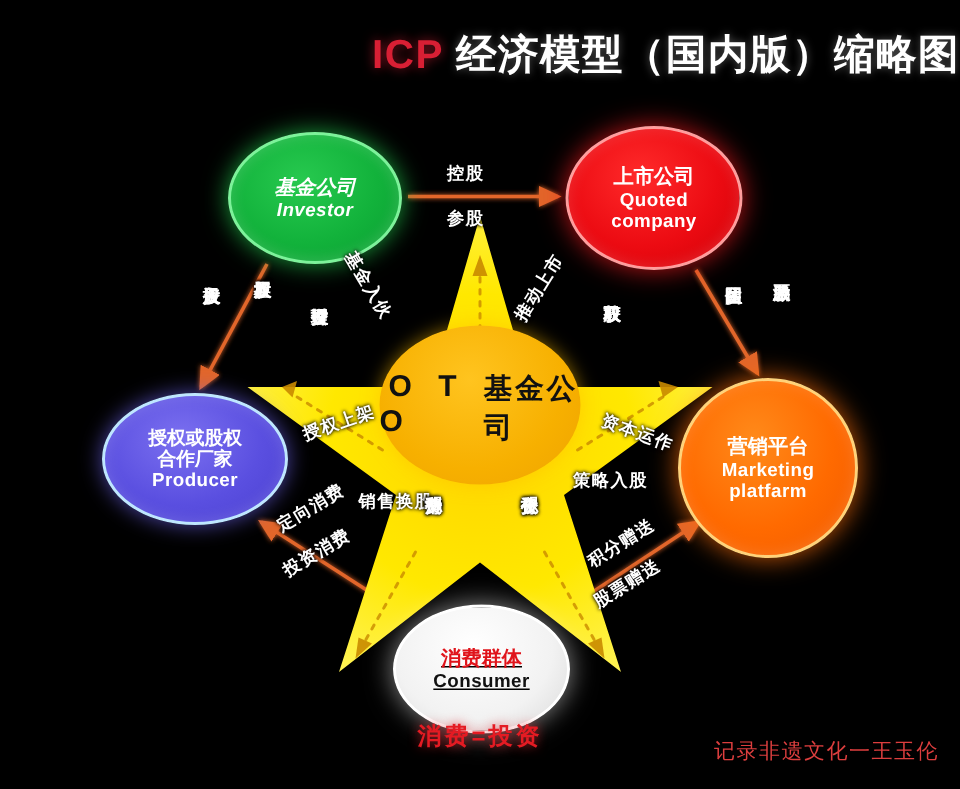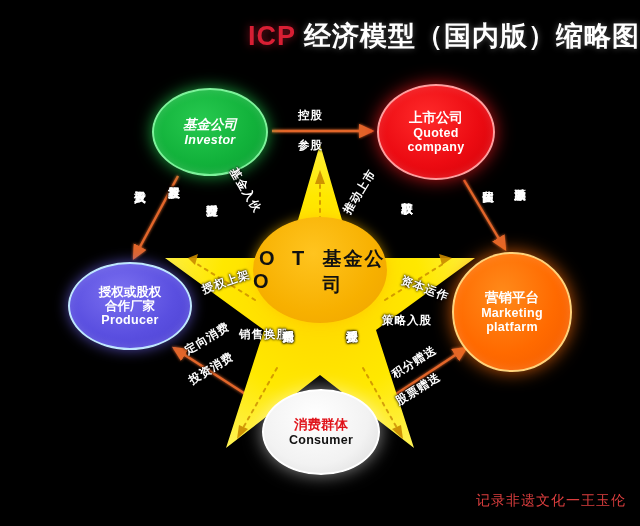--- a/index.html
+++ b/index.html
@@ -96,24 +96,25 @@
   }
   #node-producer .cn { font-size: 12.5px; }
   #node-marketing {
     left: 452px; top: 252px; width: 120px; height: 120px;
     background: radial-gradient(ellipse at 42% 34%, #ff8a1a 0%, #ff6a00 55%, #f05a00 100%);
     border: 2px solid #ffd27a;
     box-shadow: 0 0 18px rgba(255,110,10,0.8), inset 0 0 10px rgba(255,255,255,0.15);
     color: #ffffff;
   }
   #node-consumer {
-    left: 262px; top: 389px; width: 118px; height: 86px;
+    left: 262px; top: 403px; width: 118px; height: 86px;
     background: radial-gradient(ellipse at 45% 32%, #ffffff 0%, #f2f2f2 60%, #d8d8d8 100%);
     border: 2px solid #ffffff;
     box-shadow: 0 0 18px rgba(255,255,255,0.55);
+    text-decoration: underline;
   }
   #node-consumer .cn { color: #e0141b; }
   #node-consumer .en { color: #111111; }
 
   
   #hub {
     position: absolute;
     left: 253px; top: 217px;
     width: 134px; height: 106px;
     border-radius: 50%;
@@ -295,15 +296,16 @@
 
   <div class="lbl" style="left:200px; top:283px; transform:rotate(-19deg); transform-origin:left top;">授权上架</div>
   <div class="lbl" style="left:199px; top:327px;margin-left:40px;">销售换股</div>
 
   <div class="lbl" style="left:404px; top:273px; transform:rotate(20deg); transform-origin:left top;">资本运作</div>
   <div class="lbl" style="left:382px; top:313px;">策略入股</div>
 
   <div class="lbl vert" style="left:280px; top:322px;">消费积分</div>
   <div class="lbl vert" style="left:344px; top:322px;">投资积分</div>
 
+  <div id="eq">消费=投资</div>
   <div id="watermark">记录非遗文化一王玉伦</div>
 
 </div>
 
 </body></html>

